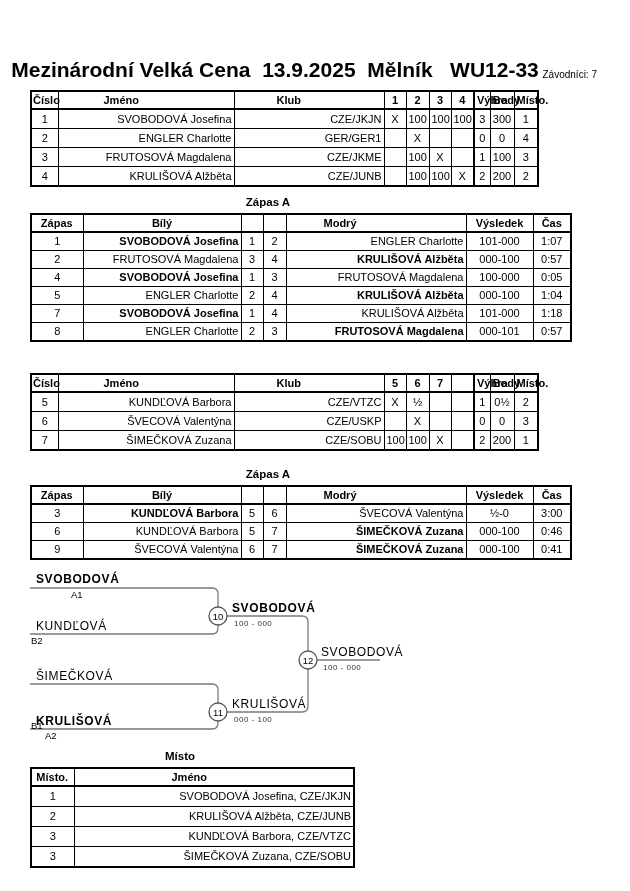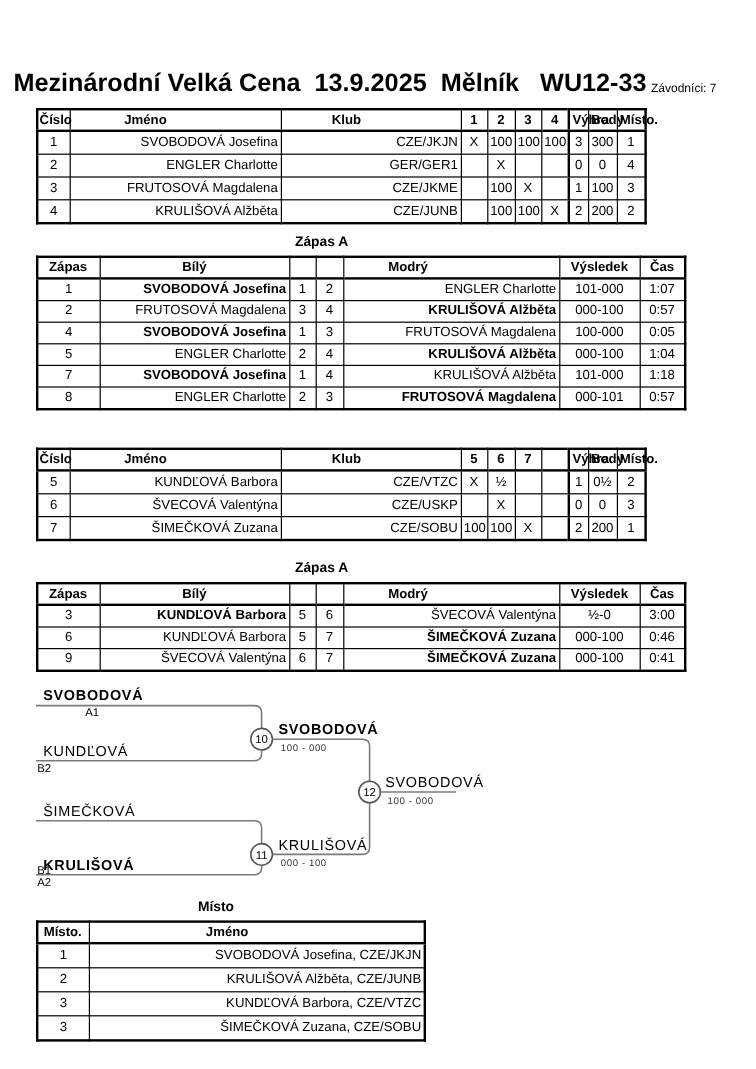--- a/index.html
+++ b/index.html
@@ -339,21 +339,21 @@
         <text x="308" y="95.5" text-anchor="middle" font-size="9.5" font-family="Liberation Sans, sans-serif" fill="#000">12</text>
       </g>
     </svg>
     <div class="bk-name bold" style="left:36px;top:4px;">SVOBODOVÁ</div>
     <div class="bk-seed" style="left:31px;top:21px;margin-left:40px;">A1</div>
     <div class="bk-name" style="left:36px;top:51px;">KUNDĽOVÁ</div>
     <div class="bk-seed" style="left:31px;top:67px;">B2</div>
     <div class="bk-name" style="left:36px;top:101px;">ŠIMEČKOVÁ</div>
     <div class="bk-seed" style="left:31px;top:117px;margin-top:35px;">B1</div>
     <div class="bk-name bold" style="left:36px;top:146px;">KRULIŠOVÁ</div>
-    <div class="bk-seed" style="left:31px;top:162px;text-align:center;">A2</div>
+    <div class="bk-seed" style="left:45px;top:162px;text-align:center;">A2</div>
     <div class="bk-name bold" style="left:232px;top:33px;">SVOBODOVÁ</div>
     <div class="bk-score" style="left:234px;top:51px;">100 - 000</div>
     <div class="bk-name" style="left:232px;top:129px;">KRULIŠOVÁ</div>
     <div class="bk-score" style="left:234px;top:147px;">000 - 100</div>
     <div class="bk-name" style="left:321px;top:77px;">SVOBODOVÁ</div>
     <div class="bk-score" style="left:323px;top:95px;">100 - 000</div>
   </div>
 
   <div class="sec-title" style="left:30px;top:750px;width:300px;">Místo</div>
 

